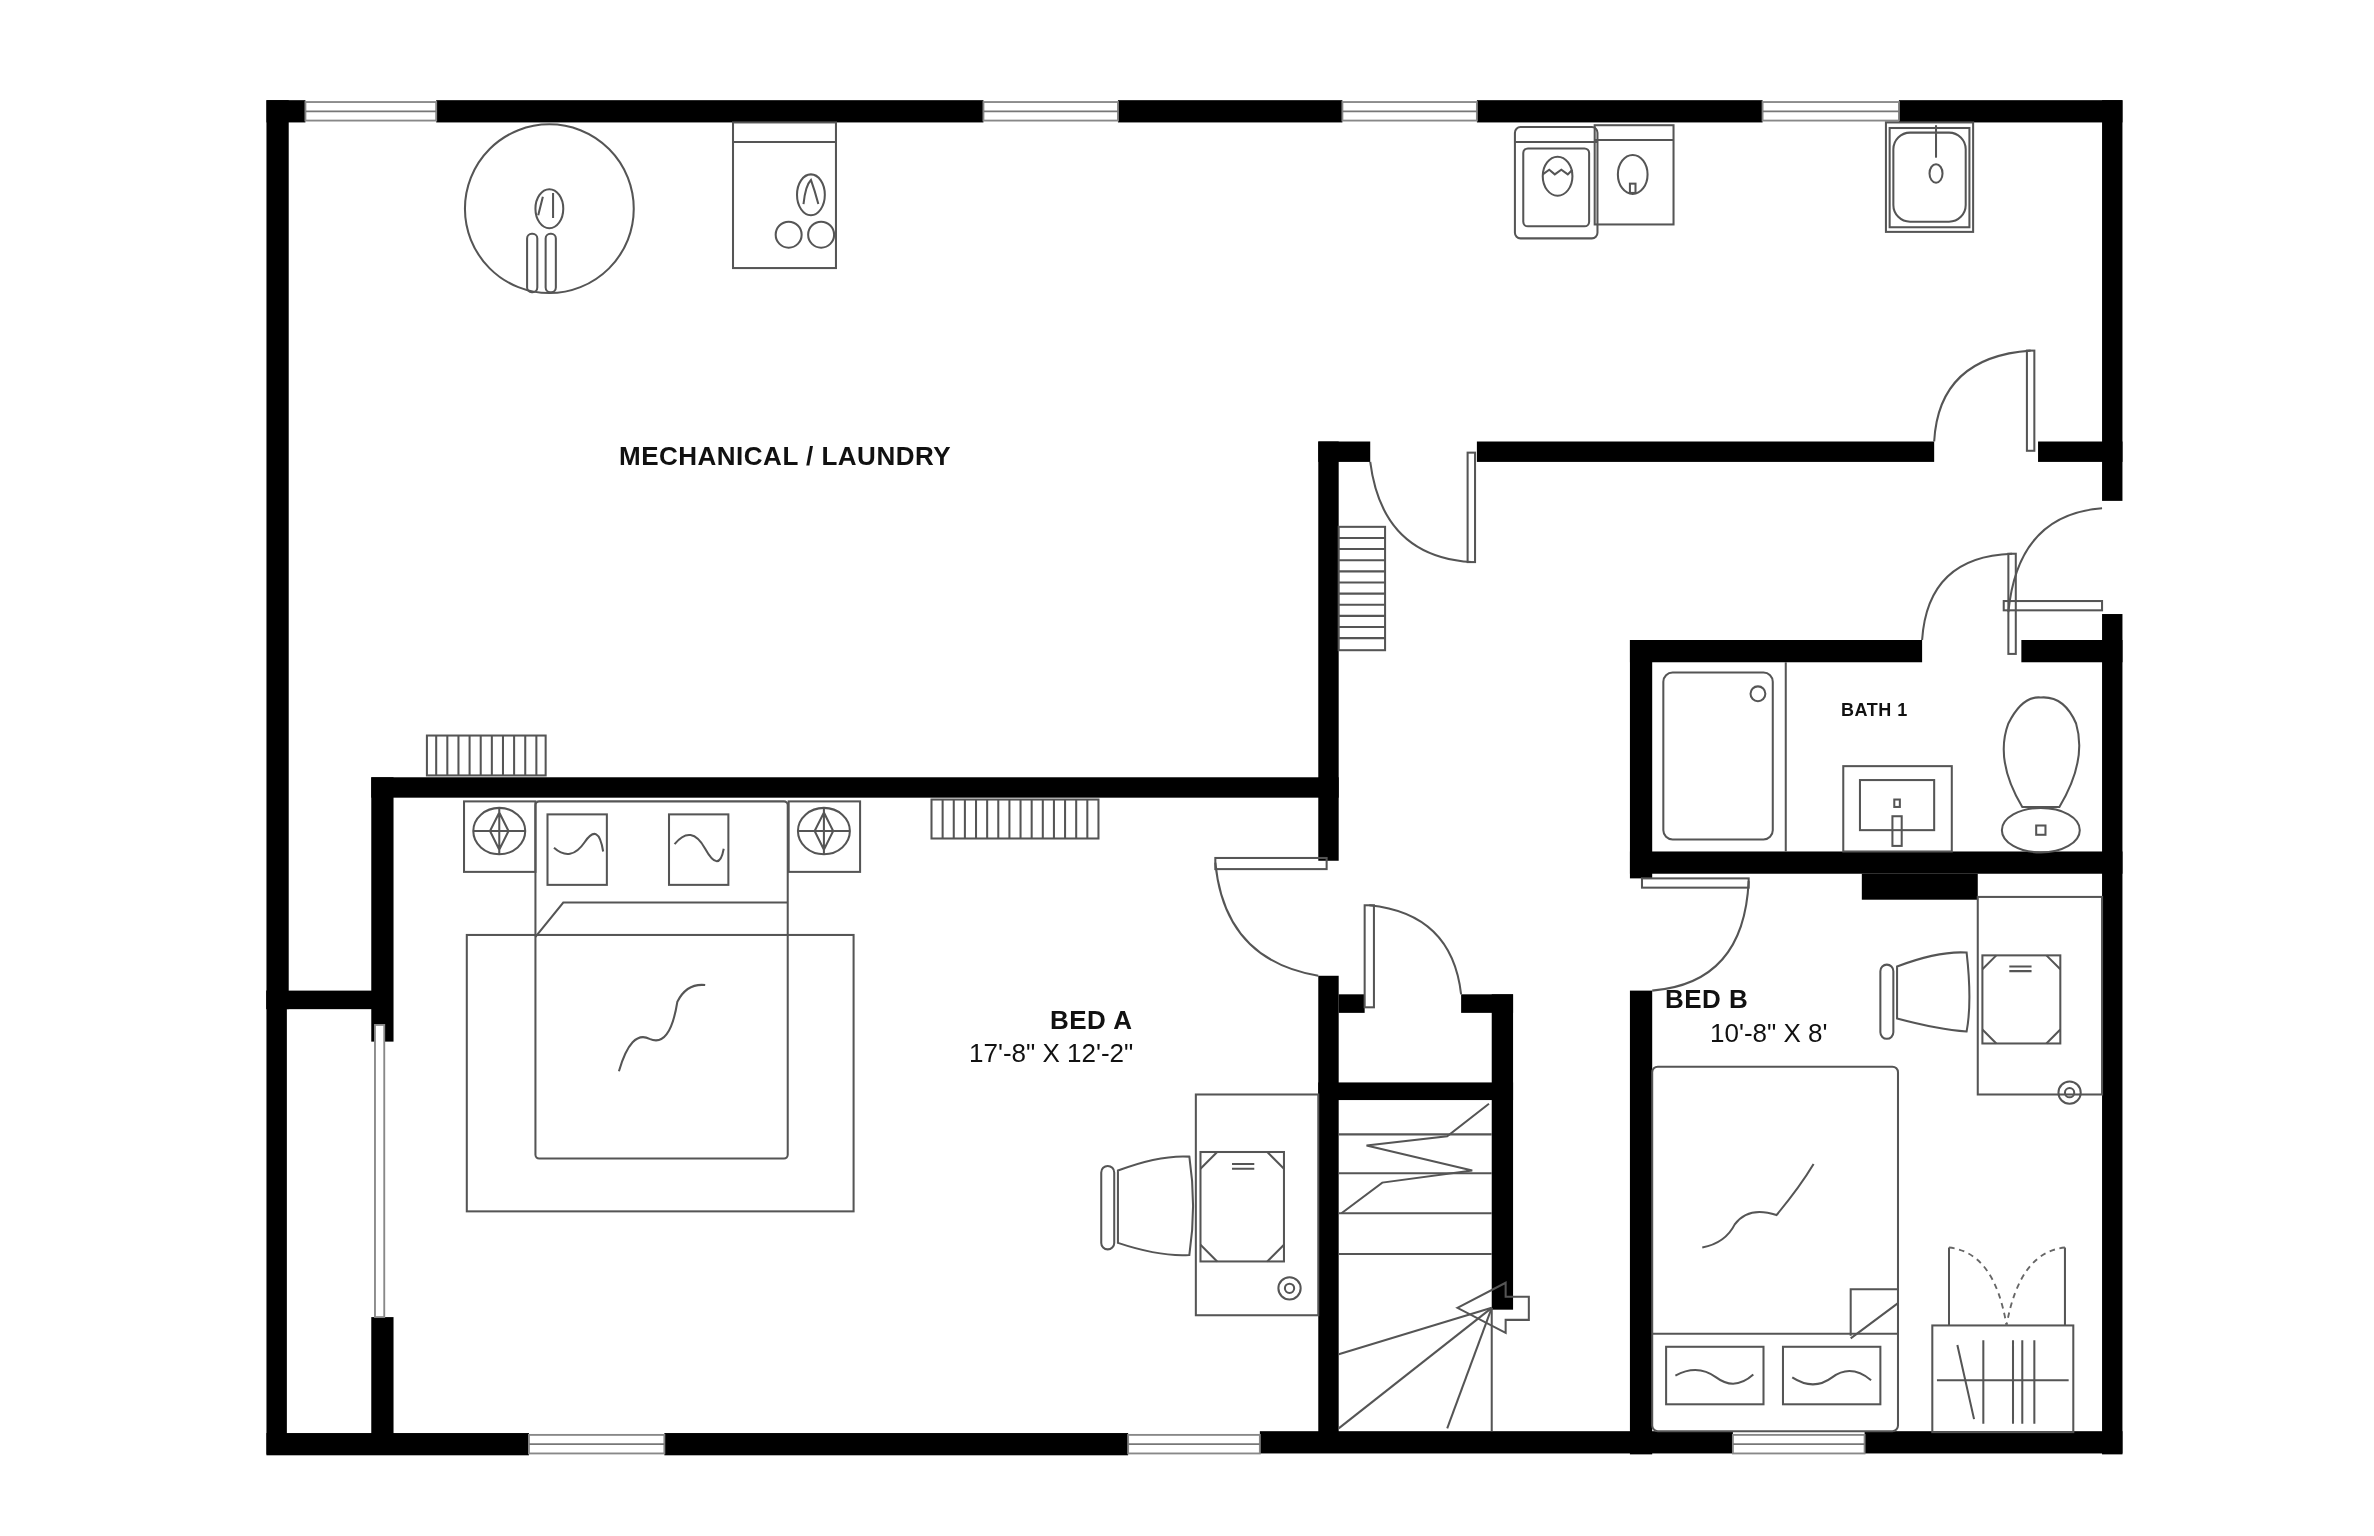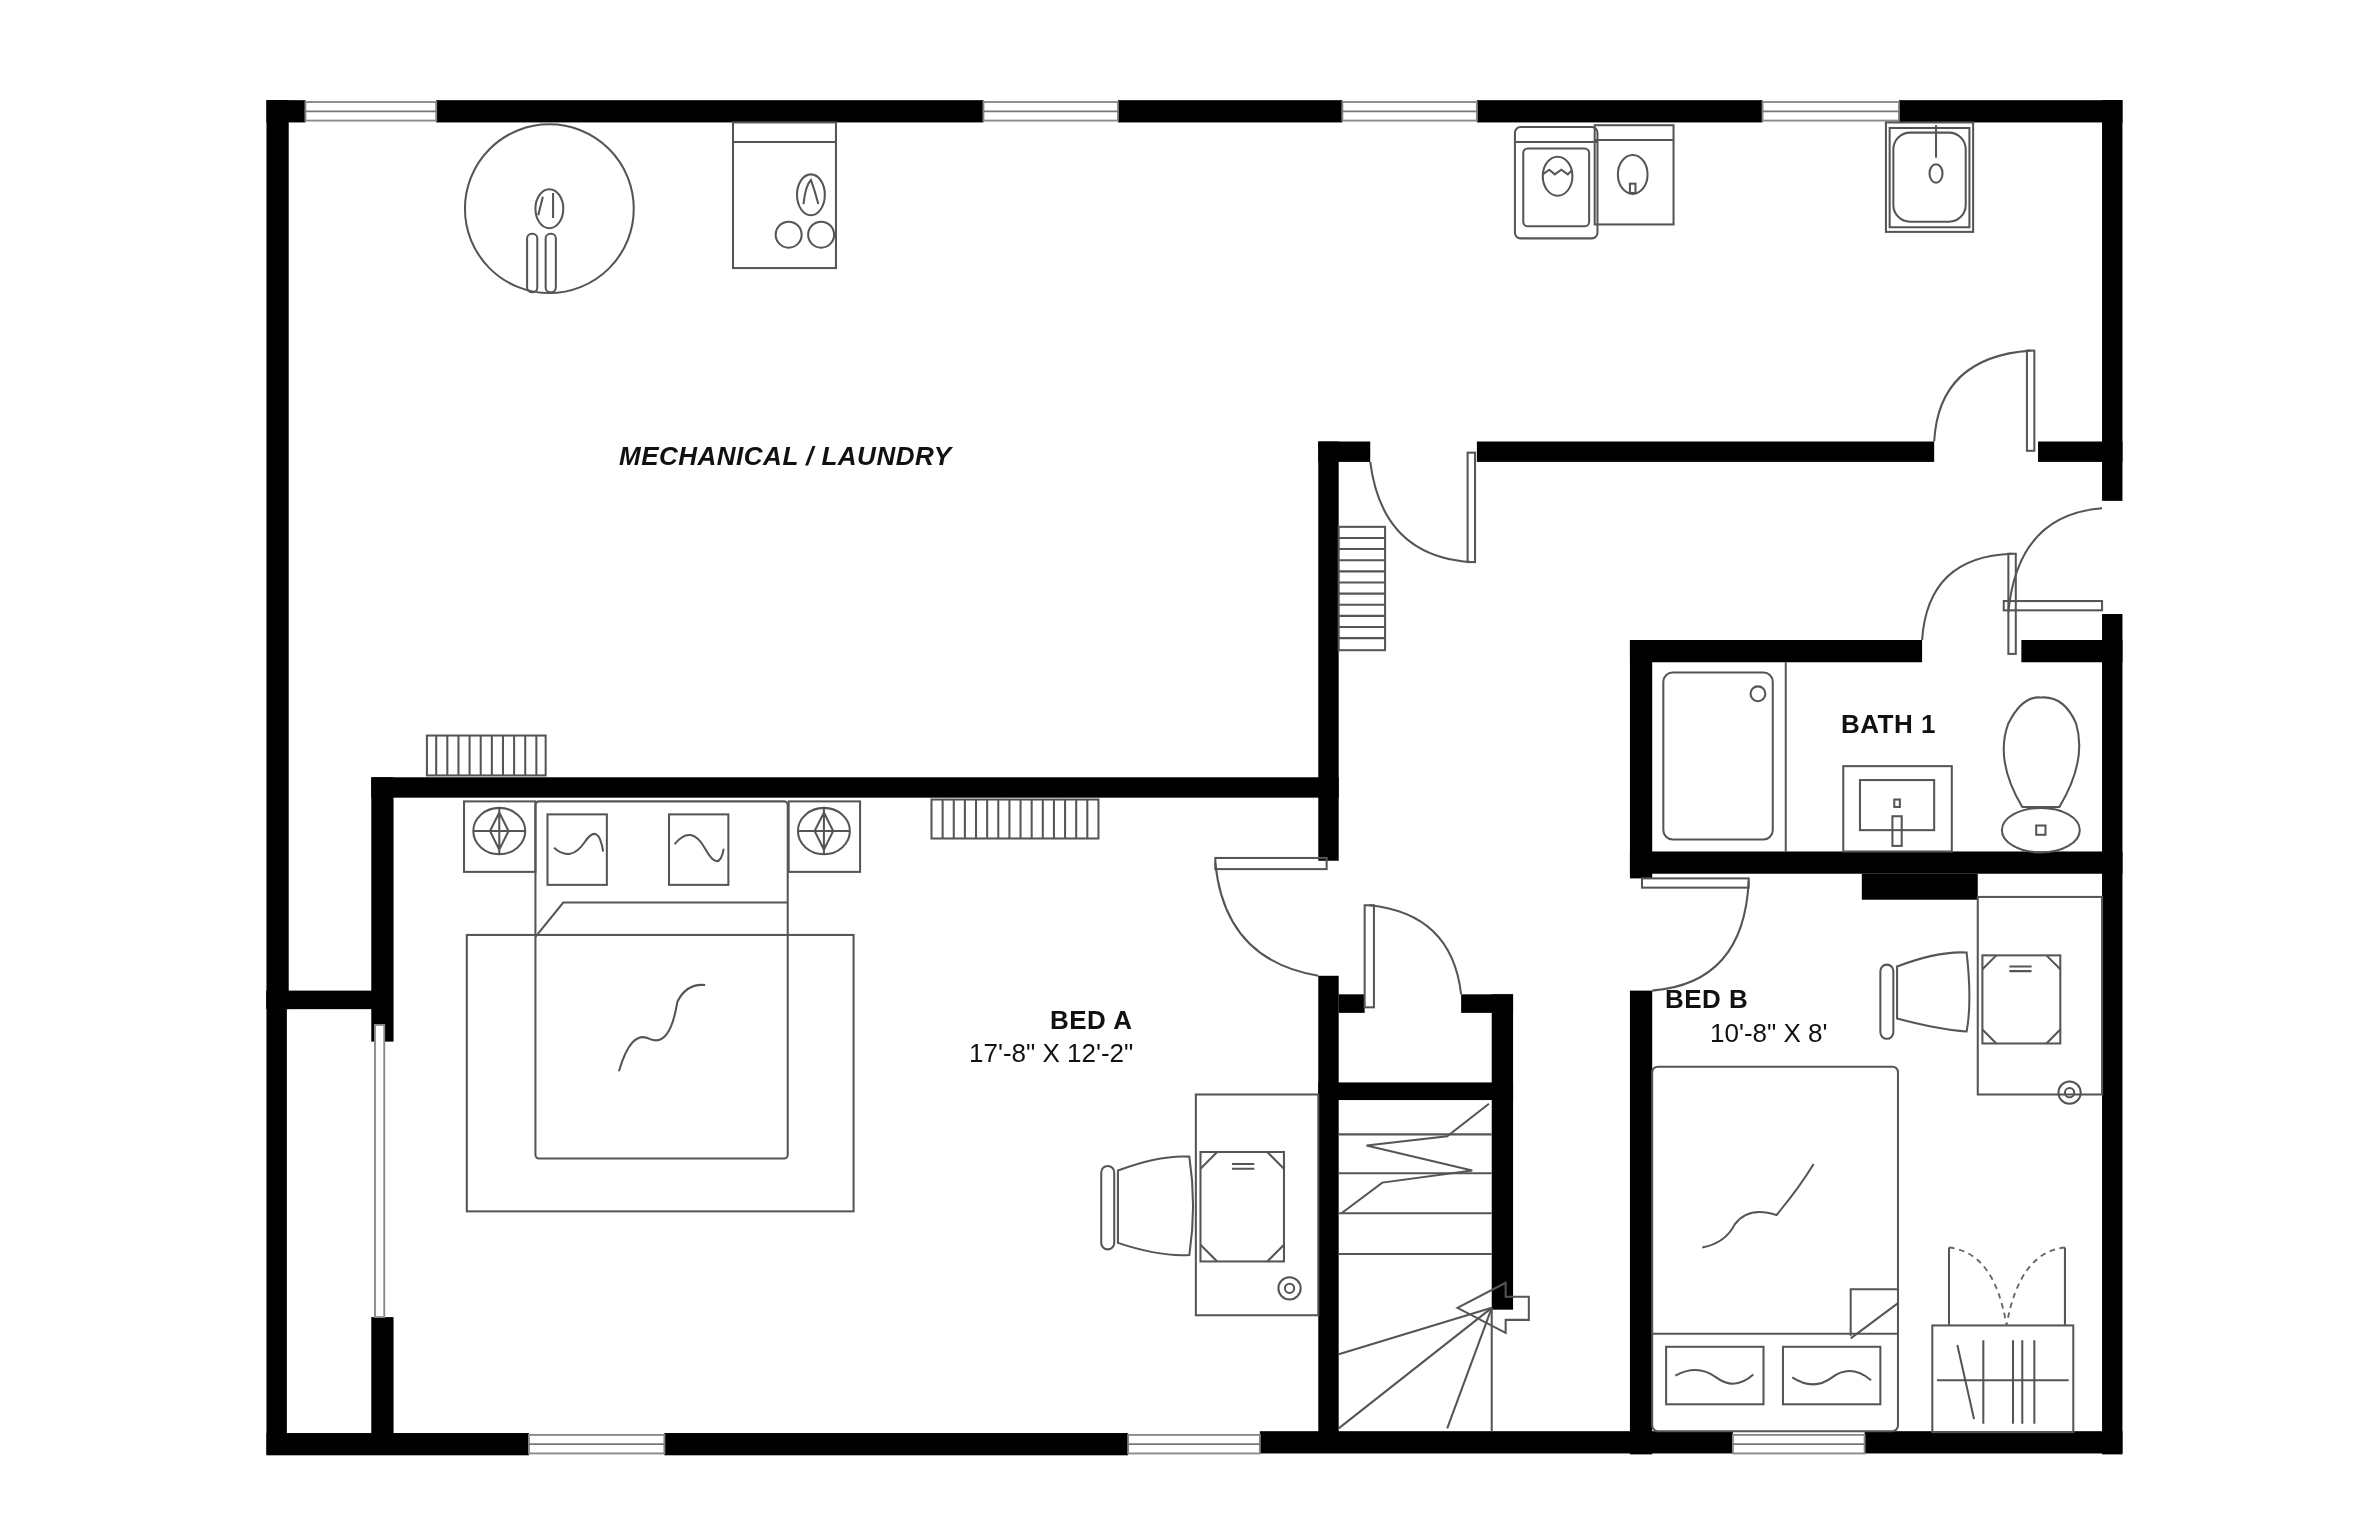--- a/index.html
+++ b/index.html
@@ -237,22 +237,22 @@
     <rect class="thin" x="2083" y="1429" width="152" height="115"></rect>
     <line class="thin" x1="2088" y1="1488" x2="2230" y2="1488"></line>
     <line class="thin" x1="2101" y1="1345" x2="2101" y2="1429"></line>
     <line class="thin" x1="2226" y1="1345" x2="2226" y2="1429"></line>
     <path class="dash" d="M2101 1345 Q2150 1350 2163 1429"></path>
     <path class="dash" d="M2226 1345 Q2177 1350 2163 1429"></path>
     <path class="thin" d="M2110 1450 L2128 1530 M2138 1445 V1535 M2170 1445 V1535 M2180 1445 V1535 M2193 1445 V1535"></path>
   </g>
 </svg>
 
-<div class="room-label" style="left:619px; top:441px; font-size:26px;font-style:italic;">MECHANICAL / LAUNDRY</div>
+<div class="room-label" style="left:619px; top:441px; font-size:26px;">MECHANICAL / LAUNDRY</div>
 
 <div class="room-label" style="left:1050px; top:1005px; font-size:26px;">BED A</div>
 <div class="room-dim" style="left:969px; top:1038px; font-size:26px;">17'-8" X 12'-2"</div>
 
 <div class="room-label" style="left:1665px; top:984px; font-size:26px;">BED B</div>
 <div class="room-dim" style="left:1710px; top:1018px; font-size:26px;">10'-8" X 8'</div>
 
-<div class="room-label" style="left:1841px; top:700px; font-size:26px;margin-top:9px;">BATH 1</div>
+<div class="room-label" style="left:1841px; top:700px; font-size:18px;">BATH 1</div>
 
 
 </body></html>

